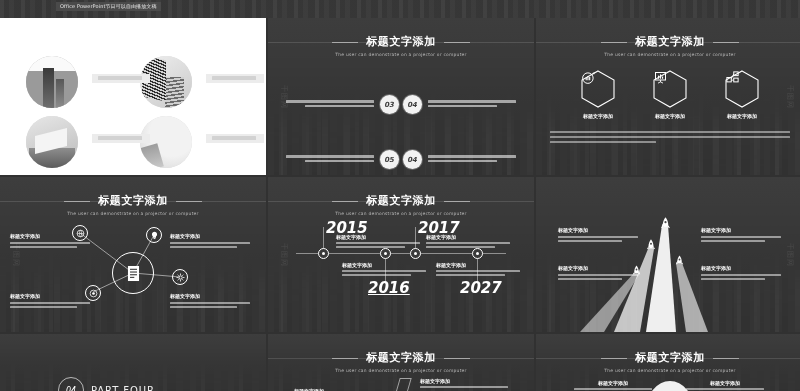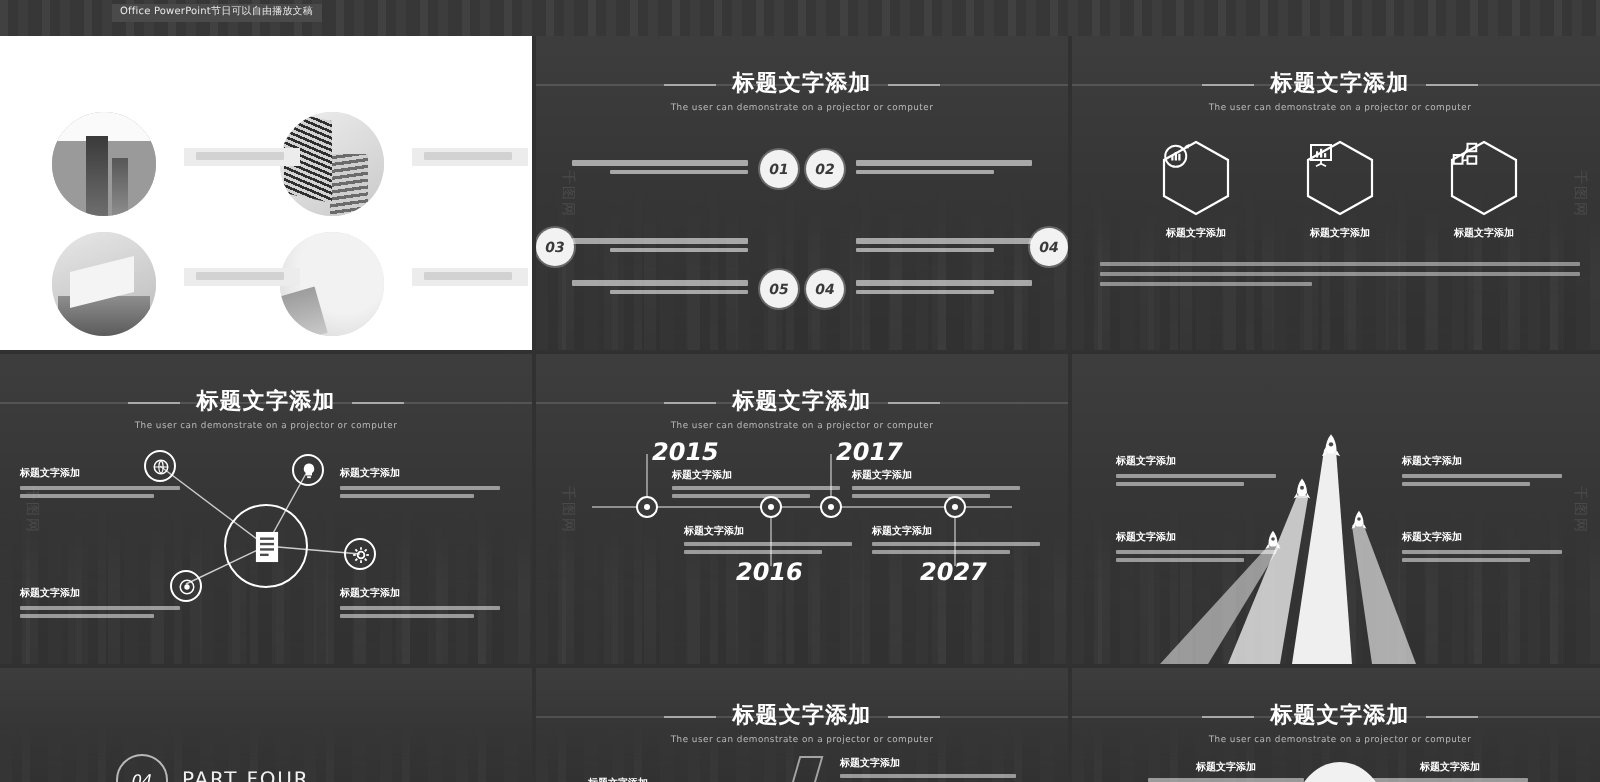--- a/index.html
+++ b/index.html
@@ -135,21 +135,21 @@
   .lblblk .h { font-size:5px; font-weight:bold; color:#fff; margin-bottom:2.5px; }
   .lblblk .tl { height:2.2px; margin-bottom:2px; opacity:.7; }
 
   
   .tlaxis { position:absolute; left:28px; right:28px; top:76px; height:1px;
     background:rgba(255,255,255,.45); z-index:2; }
   .tnode { position:absolute; top:71px; width:11px; height:11px; border-radius:50%;
     border:1.6px solid #fff; background:#3a3a3a; z-index:4; }
   .tnode i { position:absolute; inset:2.6px; border-radius:50%; background:#fff; }
   .tstem { position:absolute; width:1px; background:rgba(255,255,255,.45); z-index:2; }
-  .yr { position:absolute; font-size:12px; font-style:italic; font-weight:bold;
+  .yr { position:absolute; font-size:15px; font-style:italic; font-weight:bold;
     color:#fff; z-index:4; }
   .tblk { position:absolute; width:84px; z-index:4; }
   .tblk .h { font-size:5px; font-weight:bold; color:#fff; margin-bottom:2px; }
   .tblk .tl { height:2.1px; margin-bottom:2px; opacity:.7; }
 
   
   .arrowstage { position:absolute; inset:0; z-index:2; }
   .rocket { position:absolute; z-index:4; }
 
   
@@ -211,47 +211,35 @@
 
     <div class="slide">
       <div class="city tall"></div>
       <div class="wm">千图网</div>
       <div class="rulez"></div>
       <div class="shead">
         <div class="t">标题文字添加</div>
         <div class="s">The user can demonstrate on a projector or computer</div>
       </div>
 
-      <div class="numrow" style="top:57px;">
-        <div class="numtxt l" style="left:18px;">
-          <span class="tl" style="width:100%"></span>
-            <span class="tl" style="width:78%;margin-left:22%"></span>
-        </div>
-        <div class="numc">01</div>
-        <div class="numc">02</div>
-        <div class="numtxt" style="right:18px;">
-          <span class="tl" style="width:100%"></span>
-            <span class="tl" style="width:78%"></span>
-        </div>
-      </div>
-
-      <div class="numrow" style="top:96px;justify-content:space-between;">
+
+      <div class="numrow" style="top:77px;">
         <div class="numtxt l" style="left:18px;">
           <span class="tl" style="width:100%"></span>
             <span class="tl" style="width:78%;margin-left:22%"></span>
         </div>
         <div class="numc">03</div>
         <div class="numc">04</div>
         <div class="numtxt" style="right:18px;">
           <span class="tl" style="width:100%"></span>
             <span class="tl" style="width:78%"></span>
         </div>
       </div>
 
-      <div class="numrow" style="top:117px;">
+      <div class="numrow" style="top:132px;">
         <div class="numtxt l" style="left:18px;">
           <span class="tl" style="width:100%"></span>
             <span class="tl" style="width:78%;margin-left:22%"></span>
         </div>
         <div class="numc">05</div>
         <div class="numc">04</div>
         <div class="numtxt" style="right:18px;">
           <span class="tl" style="width:100%"></span>
             <span class="tl" style="width:78%"></span>
         </div>
@@ -430,21 +418,21 @@
       <div class="tnode" style="left:204px;">
           <i></i>
         </div>
 
       <div class="tstem" style="left:55px;top:50px;height:24px;"></div>
       <div class="tstem" style="left:117px;top:80px;height:26px;"></div>
       <div class="tstem" style="left:147px;top:50px;height:24px;"></div>
       <div class="tstem" style="left:209px;top:80px;height:26px;"></div>
 
       <div class="yr" style="left:58px;top:42px;">2015</div>
-      <div class="yr" style="left:100px;top:102px;">2016</div>
+      <div class="yr" style="left:100px;top:102px;text-decoration:underline;">2016</div>
       <div class="yr" style="left:150px;top:42px;">2017</div>
       <div class="yr" style="left:192px;top:102px;">2027</div>
 
       <div class="tblk" style="left:68px;top:57px;">
         <div class="h">标题文字添加</div>
         <span class="tl" style="width:100%"></span>
           <span class="tl" style="width:82%"></span>
       </div>
       <div class="tblk" style="left:74px;top:85px;">
         <div class="h">标题文字添加</div>

